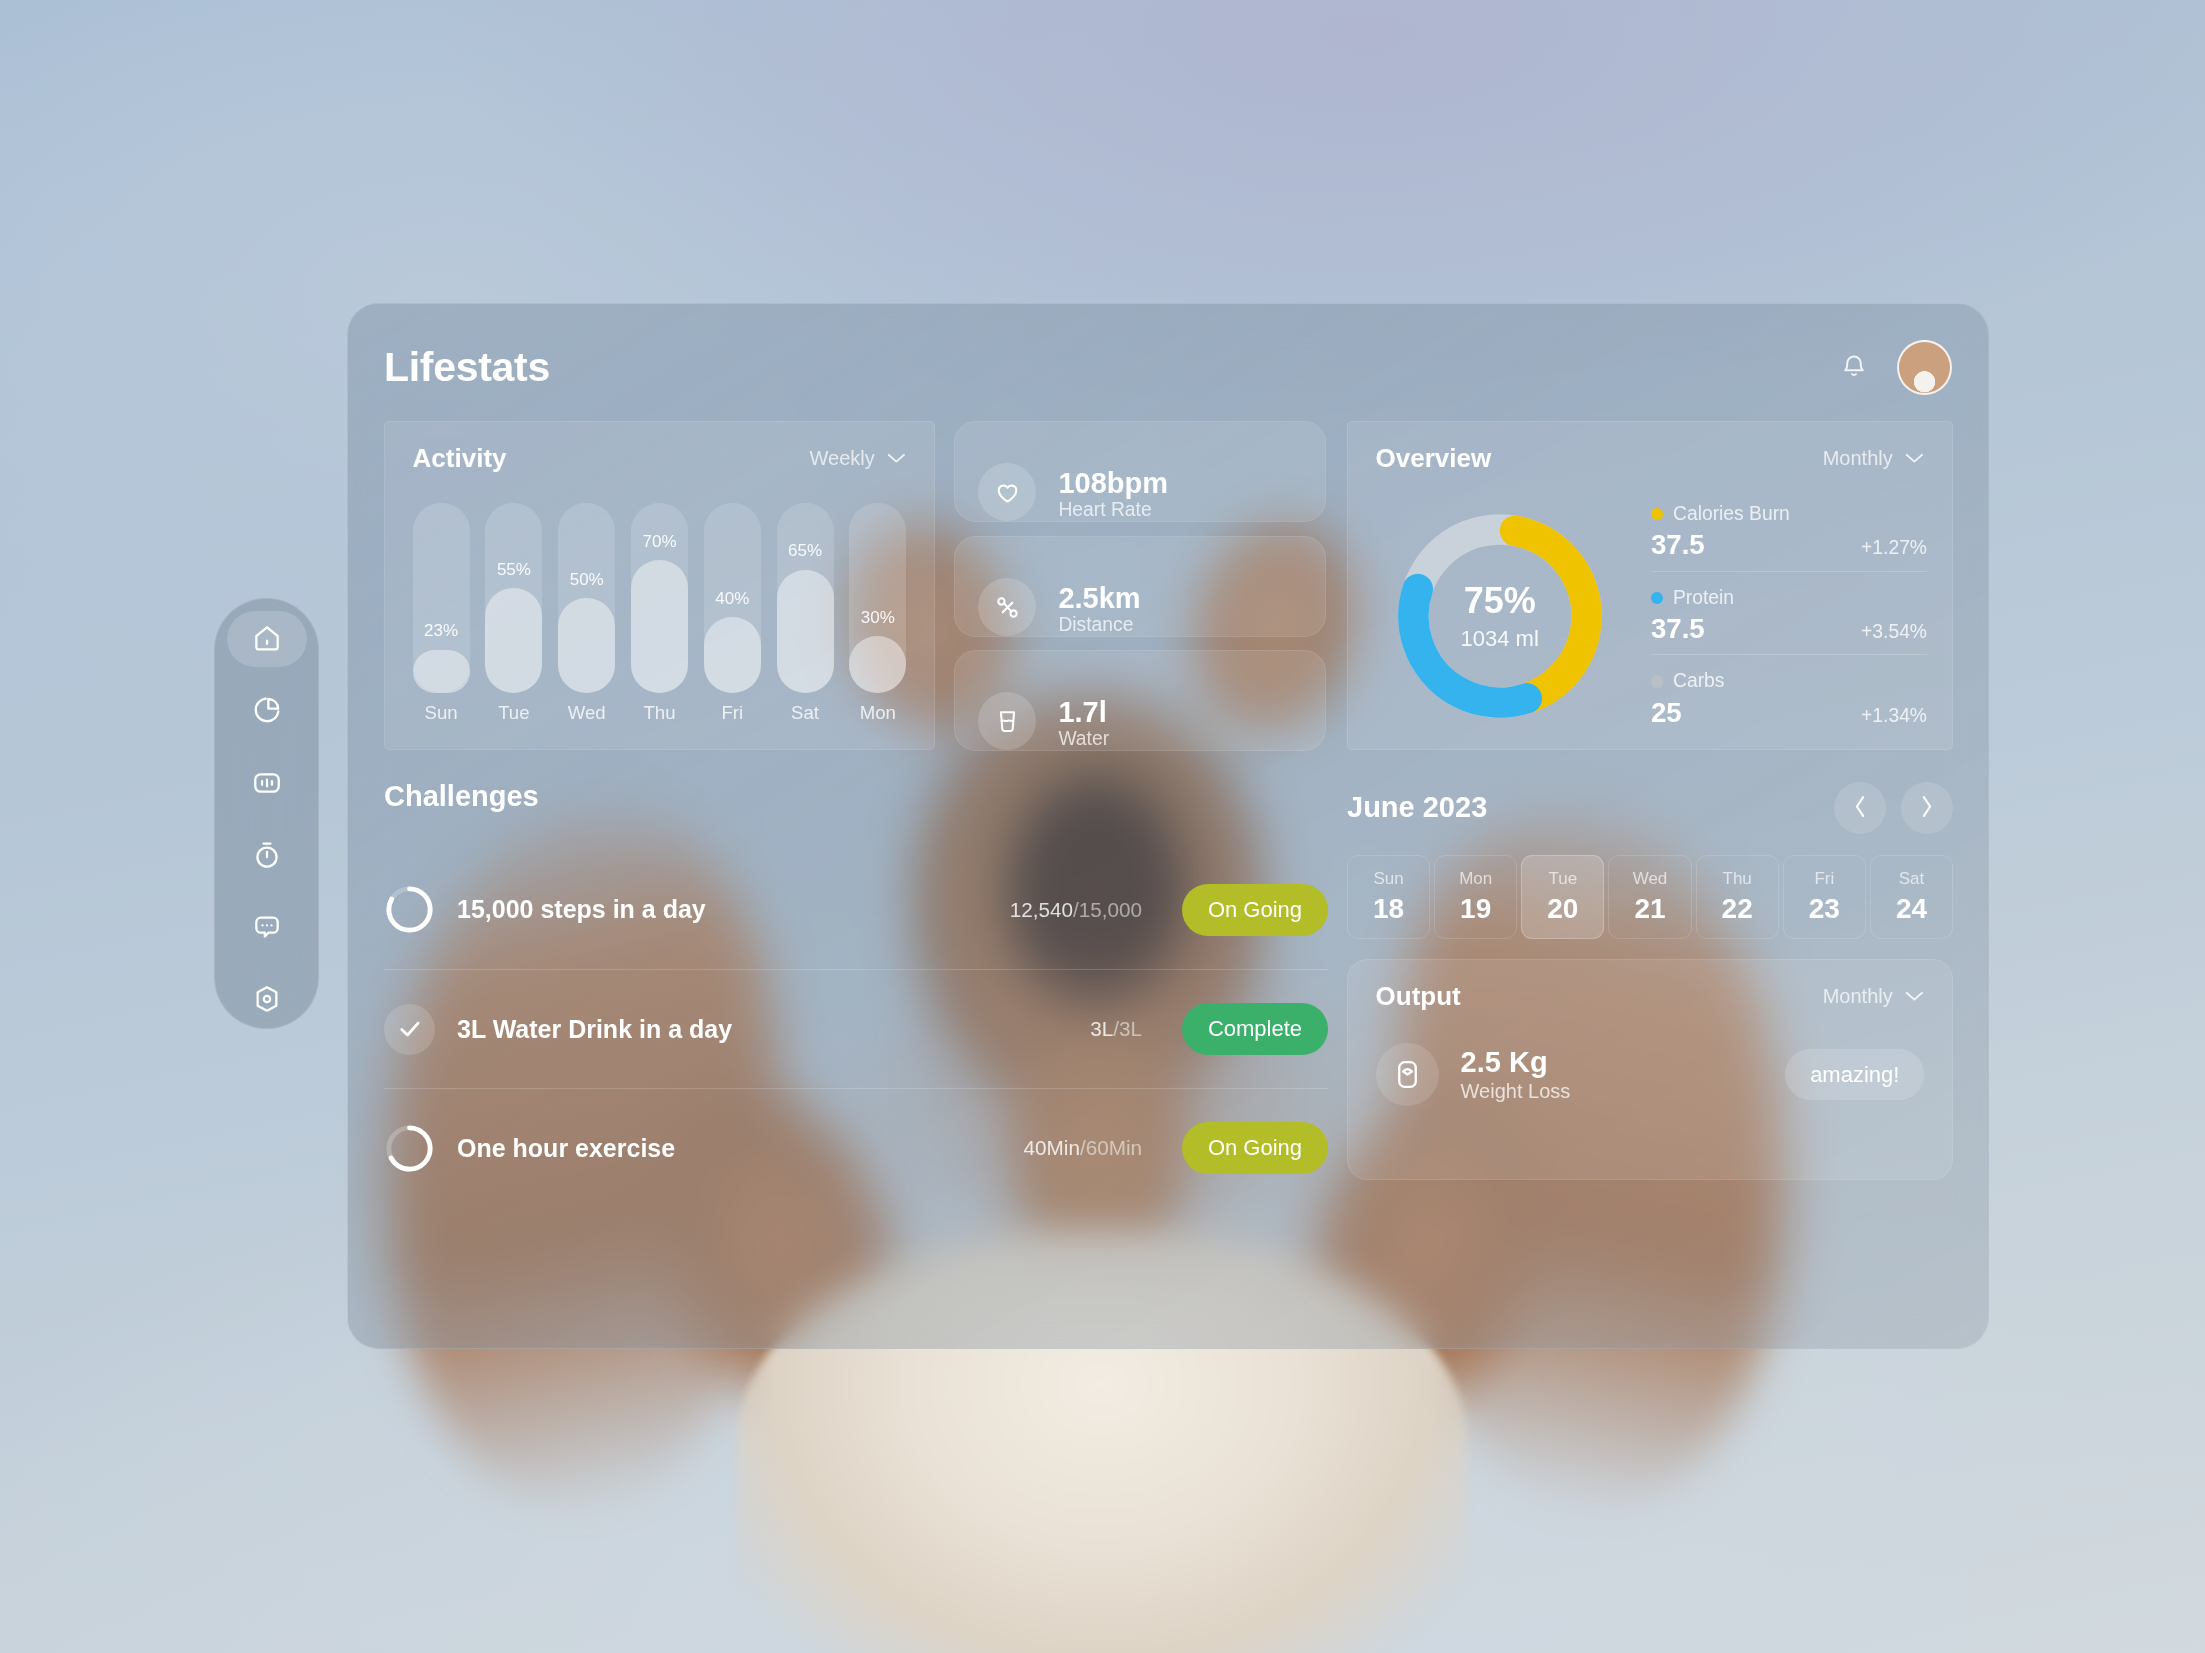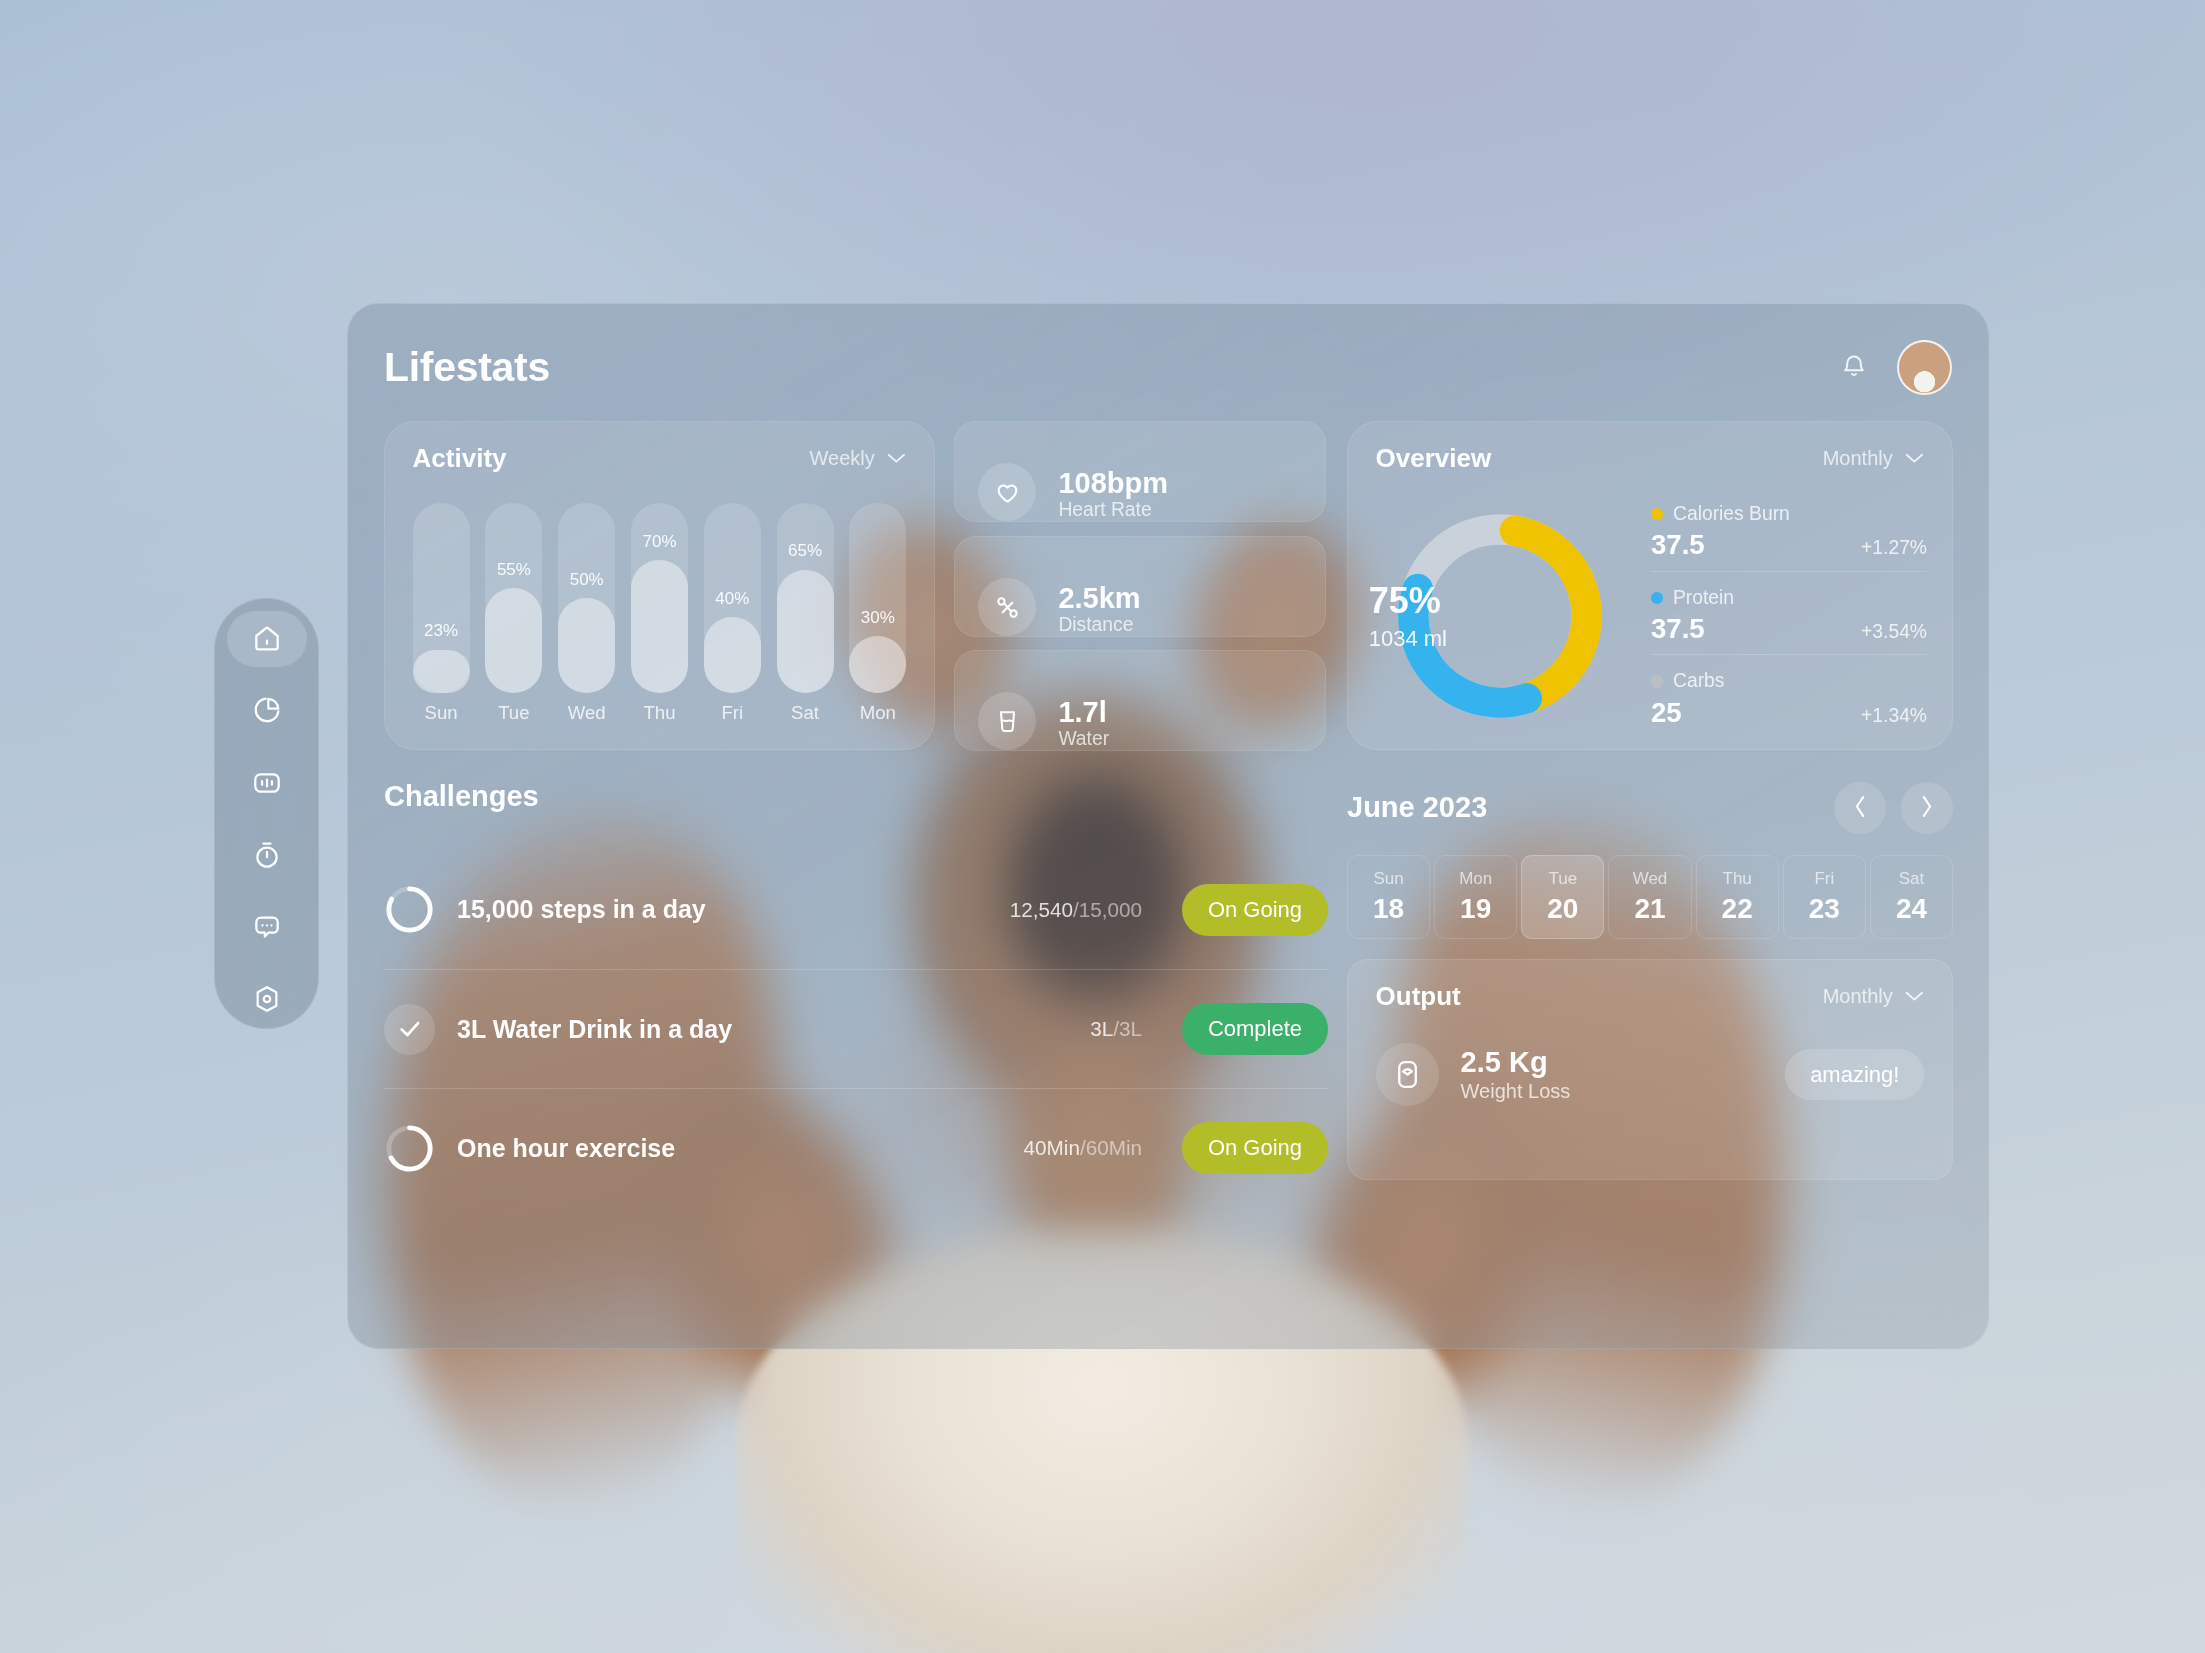--- a/index.html
+++ b/index.html
@@ -123,21 +123,21 @@
       radial-gradient(ellipse 30% 34% at 50% 48%, #caa07e 0 100%),
       radial-gradient(ellipse 46% 32% at 50% 23%, #5d4024 0 100%),
       radial-gradient(ellipse 20% 30% at 22% 40%, #6b4a2a 0 100%),
       radial-gradient(ellipse 20% 30% at 78% 40%, #6b4a2a 0 100%),
       #ded7c9;
     overflow:hidden;
   }
 
   
   .panel {
-    position:absolute; border-radius:31px;
+    position:absolute; border-radius:5px;
     background:rgba(255,255,255,.085);
     border:0.7px solid rgba(255,255,255,.10);
   }
   #activity-panel { left:36px; top:117px; width:551px; height:329px; }
   #overview-panel { left:999px; top:117px; width:606px; height:329px; }
 
   .panel-head {
     display:flex; align-items:center; justify-content:space-between;
     padding:20.7px 27.6px 0 27.6px;
   }
@@ -187,21 +187,21 @@
   }
   .metric-ic svg { width:29px; height:29px; }
   .metric-val { font-size:29px; font-weight:700; color:#fff; line-height:1.12; }
   .metric-lab { font-size:19.3px; color:rgba(255,255,255,.74); }
 
   
   #donut-wrap { position:absolute; left:20.7px; top:77px; width:262px; height:234px; }
   #donut { position:absolute; left:0; top:0; width:262px; height:234px; }
   #donut-center {
     position:absolute; inset:0; display:flex; flex-direction:column;
-    align-items:flex-start; justify-content:center; gap:4.1px;
+    align-items:center; justify-content:center; gap:4.1px;
   }
   #donut-pct { font-size:36px; font-weight:700; color:#fff; }
   #donut-sub { font-size:22px; color:rgba(255,255,255,.90); }
 
   
   #legend { position:absolute; left:303px; top:77px; right:25px; }
   .leg-row { padding:4.1px 0 9.6px 0; }
   .leg-row + .leg-row { border-top:0.7px solid rgba(255,255,255,.18); padding-top:15px; }
   .leg-name { display:flex; align-items:center; gap:9.6px; font-size:19.3px; color:rgba(255,255,255,.78); }
   .dot { width:12.4px; height:12.4px; border-radius:50%; flex:none; }

